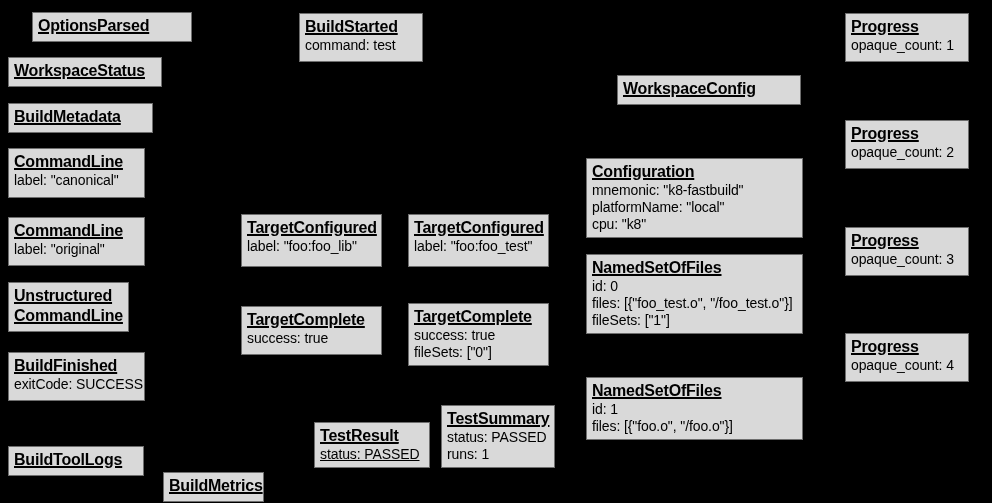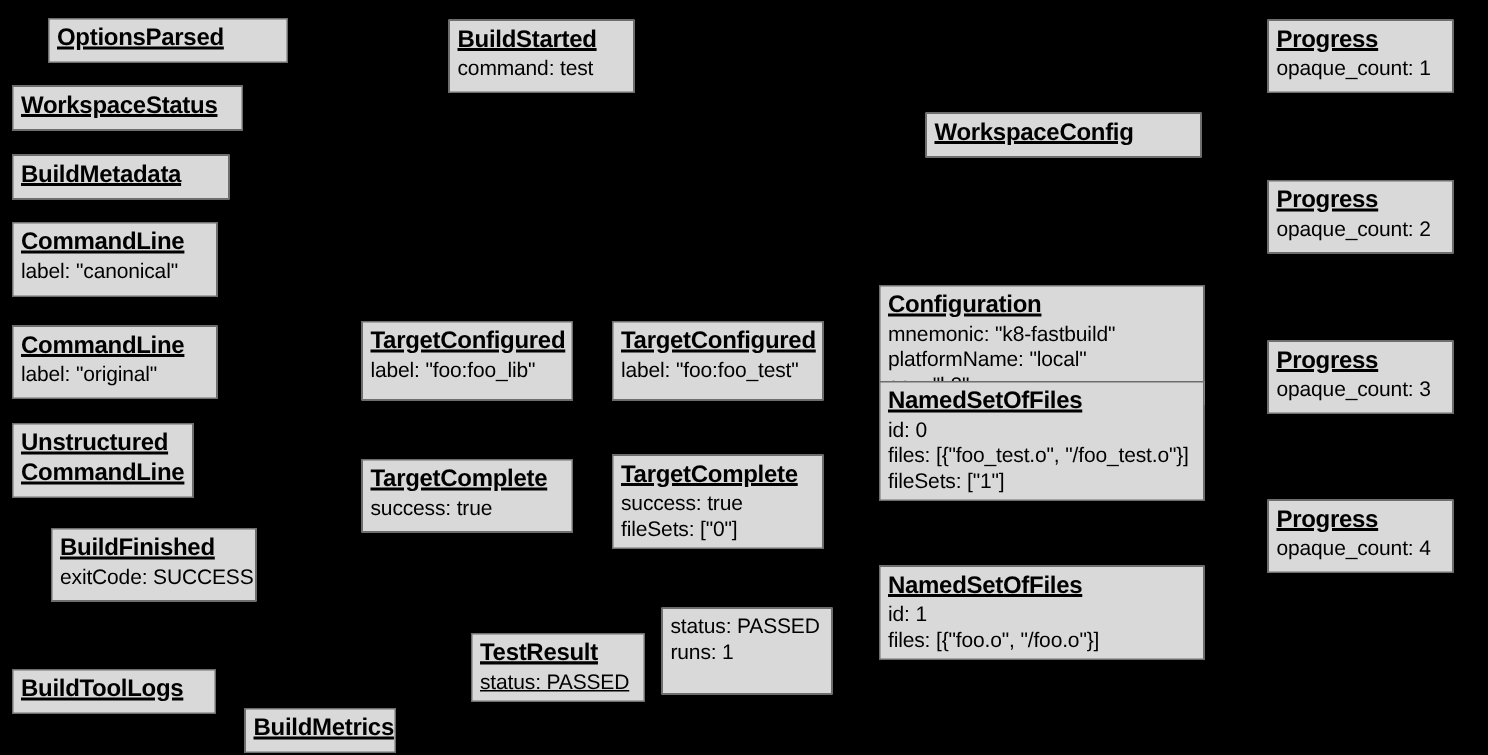--- a/index.html
+++ b/index.html
@@ -57,21 +57,21 @@
       <div class="node-line">label: "canonical"</div>
     </div>
     <div class="node" style="left: 8px; top: 217px; width: 137px; min-height: 49px;">
       <div class="node-title">CommandLine</div>
       <div class="node-line">label: "original"</div>
     </div>
     <div class="node" style="left: 8px; top: 282px; width: 121px; min-height: 50px;">
       <div class="node-title">Unstructured
 CommandLine</div>
     </div>
-    <div class="node" style="left: 8px; top: 352px; width: 137px; min-height: 49px; margin-left: 26px;">
+    <div class="node" style="left: 8px; top: 352px; width: 137px; min-height: 49px;">
       <div class="node-title">BuildFinished</div>
       <div class="node-line">exitCode: SUCCESS</div>
     </div>
     <div class="node" style="left: 8px; top: 446px; width: 136px; min-height: 30px;">
       <div class="node-title">BuildToolLogs</div>
     </div>
     <div class="node" style="left: 163px; top: 472px; width: 101px; min-height: 30px;">
       <div class="node-title">BuildMetrics</div>
     </div>
     <div class="node" style="left: 299px; top: 13px; width: 124px; min-height: 49px;">
@@ -93,27 +93,28 @@
     <div class="node" style="left: 408px; top: 303px; width: 141px; min-height: 63px;">
       <div class="node-title">TargetComplete</div>
       <div class="node-line">success: true</div>
       <div class="node-line">fileSets: ["0"]</div>
     </div>
     <div class="node" style="left: 314px; top: 422px; width: 116px; min-height: 41px; text-decoration: underline;">
       <div class="node-title">TestResult</div>
       <div class="node-line">status: PASSED</div>
     </div>
     <div class="node" style="left: 441px; top: 405px; width: 114px; min-height: 58px;">
+      <div class="node-title">TestSummary</div>
       <div class="node-line">status: PASSED</div>
       <div class="node-line">runs: 1</div>
     </div>
     <div class="node" style="left: 617px; top: 75px; width: 184px; min-height: 30px;">
       <div class="node-title">WorkspaceConfig</div>
     </div>
-    <div class="node" style="left: 586px; top: 158px; width: 217px; min-height: 75px; margin-top: 32px;">
+    <div class="node" style="left: 586px; top: 158px; width: 217px; min-height: 75px;">
       <div class="node-title">Configuration</div>
       <div class="node-line">mnemonic: "k8-fastbuild"</div>
       <div class="node-line">platformName: "local"</div>
       <div class="node-line">cpu: "k8"</div>
     </div>
     <div class="node" style="left: 586px; top: 254px; width: 217px; min-height: 75px;">
       <div class="node-title">NamedSetOfFiles</div>
       <div class="node-line">id: 0</div>
       <div class="node-line">files: [{"foo_test.o", "/foo_test.o"}]</div>
       <div class="node-line">fileSets: ["1"]</div>

